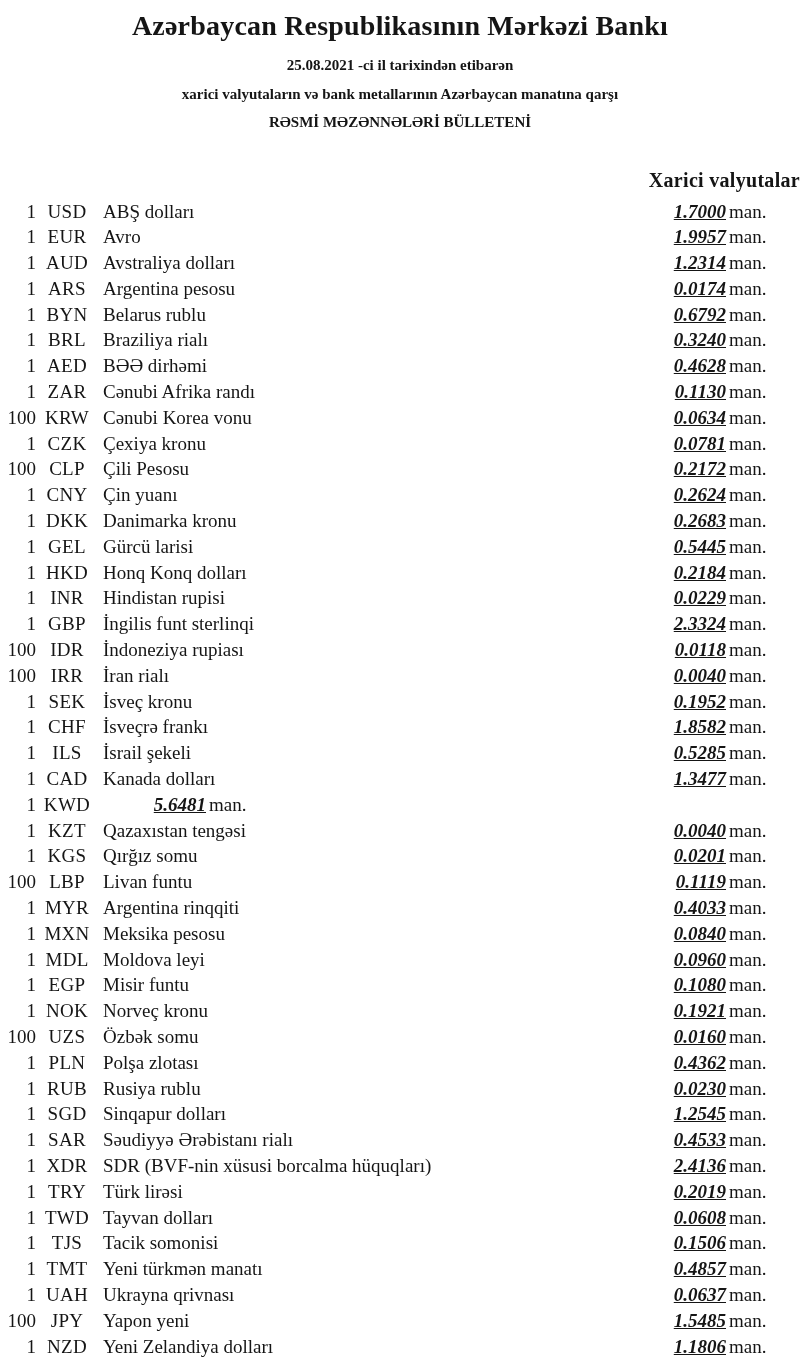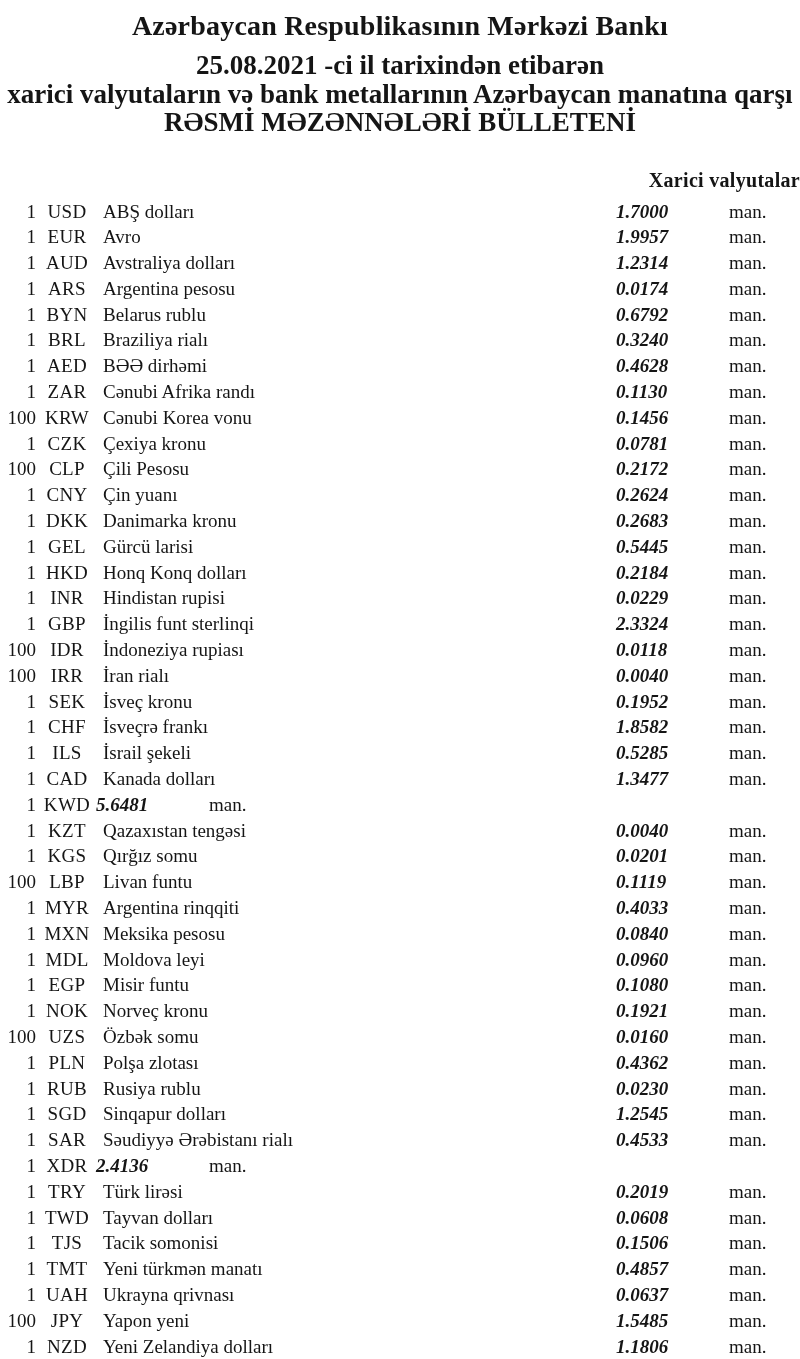--- a/index.html
+++ b/index.html
@@ -15,21 +15,21 @@
 
   
   .doc-header { text-align: center; padding-top: 8px; }
   .doc-title {
     font-size: 28px;
     font-weight: bold;
     line-height: 36px;
     letter-spacing: 0.2px;
   }
   .doc-line {
-    font-size: 27px;
+    font-size: 15px;
     font-weight: bold;
     line-height: 28.5px;
   }
   .doc-line.first { margin-top: 7px; }
 
   
   .section-title {
     margin-top: 30px;
     text-align: right;
     font-size: 20px;
@@ -44,21 +44,21 @@
     display: flex;
     align-items: baseline;
     height: 25.8px;
     font-size: 19px;
     line-height: 25.8px;
     white-space: nowrap;
   }
   .qty   { width: 36px;  text-align: right; flex: 0 0 auto; }
   .code  { width: 58px;  margin-left: 2px; text-align: center; flex: 0 0 auto; letter-spacing: 0.3px; }
   .name  { margin-left: 7px; flex: 1 1 auto; overflow: hidden; }
-  .rate  { width: 110px; font-weight: bold; font-style: italic; flex: 0 0 auto; }
+  .rate  { width: 110px; text-align: right; font-weight: bold; font-style: italic; flex: 0 0 auto; text-decoration: underline; }
   .unit  { width: 44px;  margin-left: 3px; margin-right: 27px; text-align: left; flex: 0 0 auto; }
 </style>
 </head>
 <body>
 
 <div class="page">
 
   <div class="doc-header">
     <div class="doc-title">Azərbaycan Respublikasının Mərkəzi Bankı</div>
     <div class="doc-line first">25.08.2021 -ci il tarixindən etibarən</div>
@@ -130,21 +130,21 @@
       <span class="code">ZAR</span>
       <span class="name">Cənubi Afrika randı</span>
       <span class="rate">0.1130</span>
       <span class="unit">man.</span>
     </div>
 
     <div class="row">
       <span class="qty">100</span>
       <span class="code">KRW</span>
       <span class="name">Cənubi Korea vonu</span>
-      <span class="rate">0.1456</span>
+      <span class="rate">0.0634</span>
       <span class="unit">man.</span>
     </div>
 
     <div class="row">
       <span class="qty">1</span>
       <span class="code">CZK</span>
       <span class="name">Çexiya kronu</span>
       <span class="rate">0.0781</span>
       <span class="unit">man.</span>
     </div>
@@ -360,20 +360,21 @@
       <span class="qty">1</span>
       <span class="code">SAR</span>
       <span class="name">Səudiyyə Ərəbistanı rialı</span>
       <span class="rate">0.4533</span>
       <span class="unit">man.</span>
     </div>
 
     <div class="row">
       <span class="qty">1</span>
       <span class="code">XDR</span>
+      <span class="name">SDR (BVF-nin xüsusi borcalma hüquqları)</span>
       <span class="rate">2.4136</span>
       <span class="unit">man.</span>
     </div>
 
     <div class="row">
       <span class="qty">1</span>
       <span class="code">TRY</span>
       <span class="name">Türk lirəsi</span>
       <span class="rate">0.2019</span>
       <span class="unit">man.</span>

